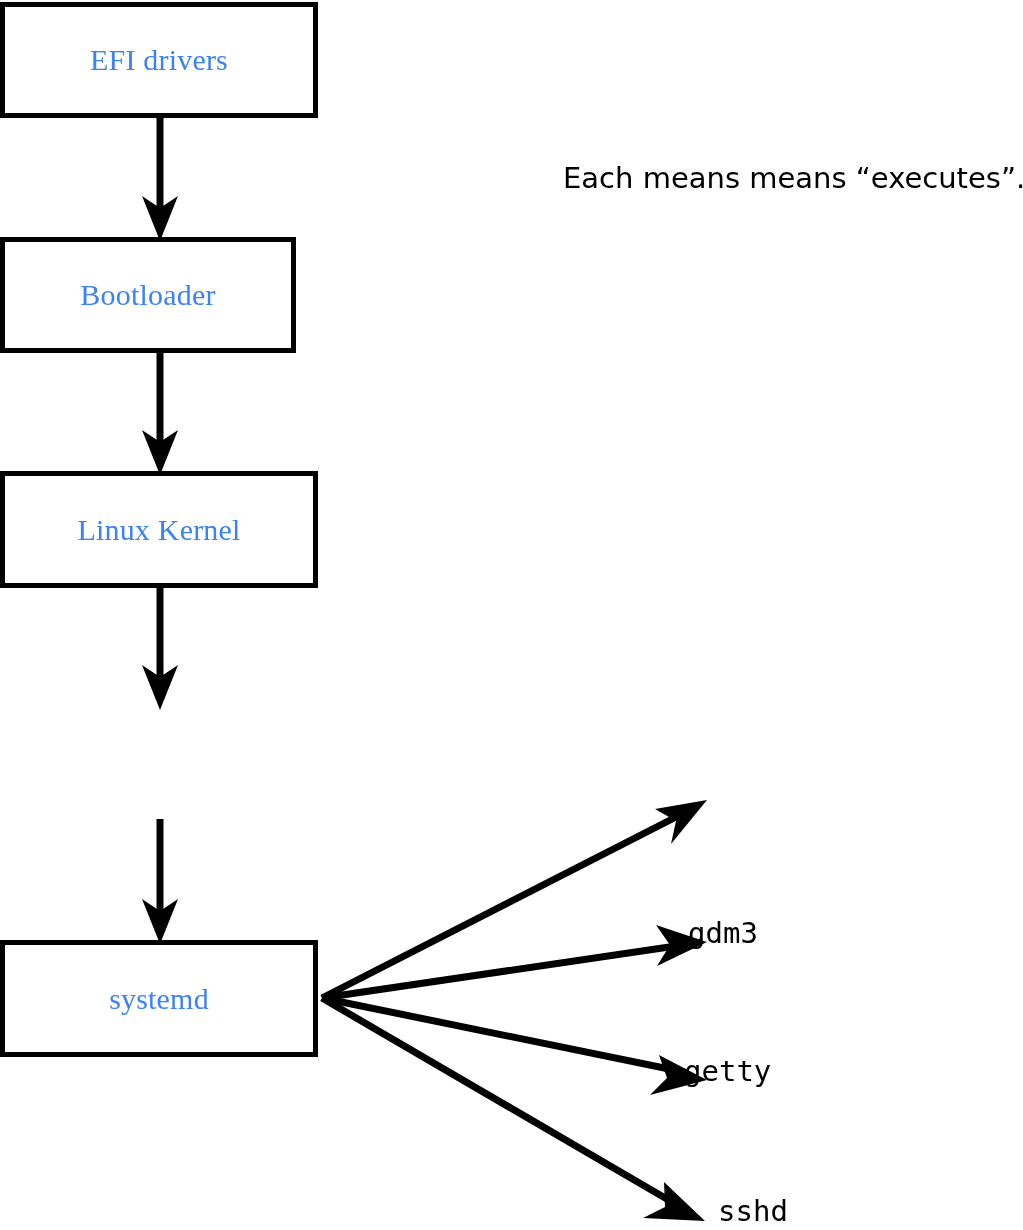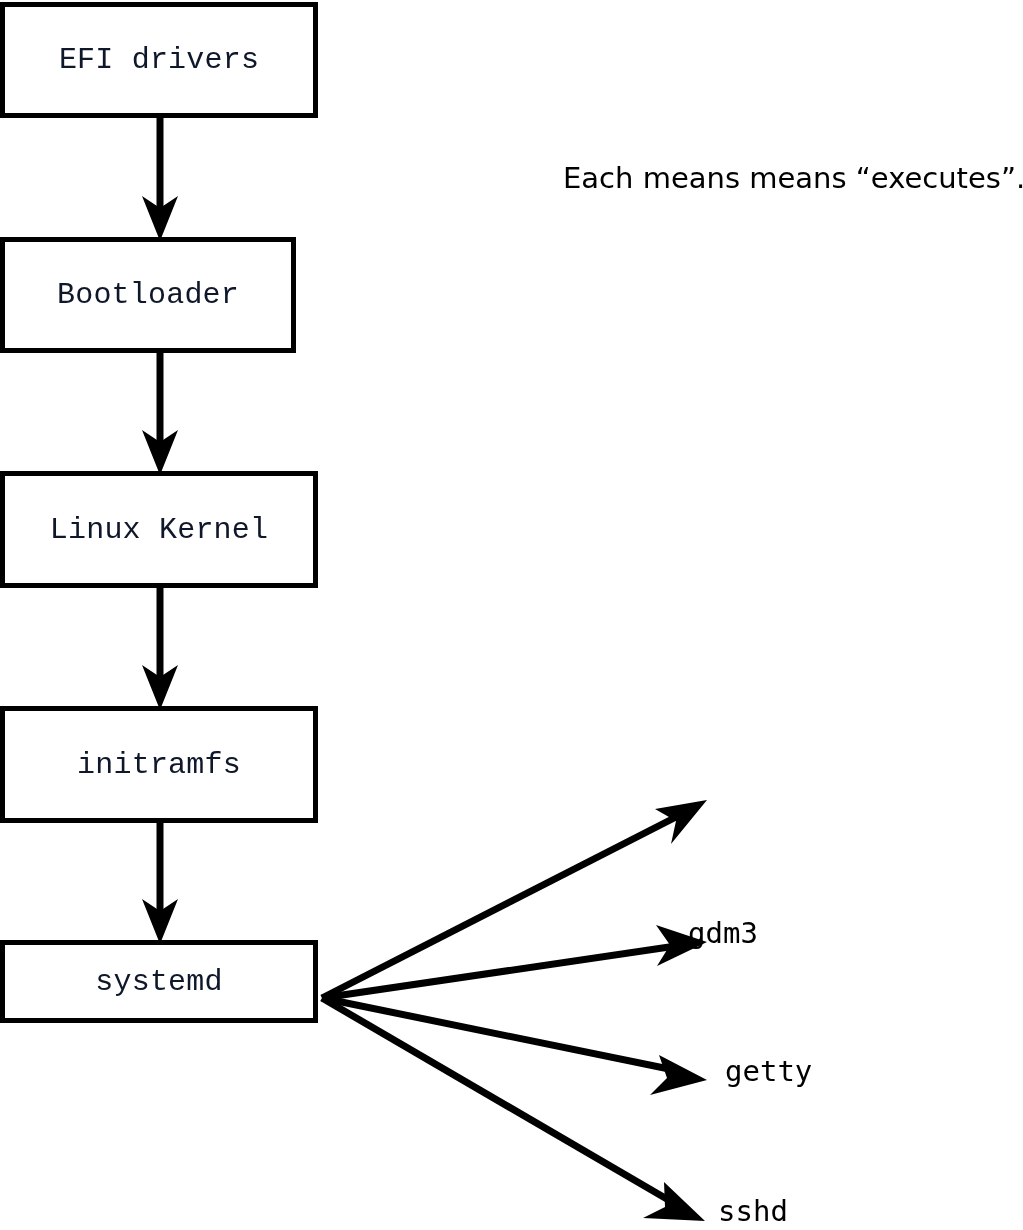--- a/index.html
+++ b/index.html
@@ -19,24 +19,24 @@
   .proc-box {
     position: absolute;
     box-sizing: border-box;
     border: 5px solid #000000;
     background: #ffffff;
     display: flex;
     align-items: center;
     justify-content: center;
   }
   .proc-box .proc-label {
-    font-family: Liberation Mono, monospace;
+    font-family: Liberation Serif, serif;
     font-size: 30px;
     line-height: 1;
-    color: #0f172a;
+    color: #3b82f6;
     white-space: nowrap;
     letter-spacing: 0.2px;
   }
   
   .v-arrow {
     position: absolute;
   }
   
   #fanout {
     position: absolute;
@@ -75,25 +75,22 @@
   </div>
 
   <div class="proc-box" style="left:0px; top:237px; width:296px; height:116px;">
     <span class="proc-label">Bootloader</span>
   </div>
 
   <div class="proc-box" style="left:0px; top:471px; width:318px; height:117px;text-align:right;">
     <span class="proc-label">Linux Kernel</span>
   </div>
 
-  <div class="proc-box" style="left:0px; top:706px; width:318px; height:117px;">
-    <span class="proc-label">initramfs</span>
-  </div>
 
-  <div class="proc-box" style="left:0px; top:940px; width:318px; height:83px;">
+  <div class="proc-box" style="left:0px; top:940px; width:318px; height:117px;">
     <span class="proc-label">systemd</span>
   </div>
 
   <svg class="v-arrow" style="left:130px; top:114px;" width="60" height="128" viewBox="0 0 60 128">
     <line x1="30" y1="0" x2="30" y2="104" stroke="#000" stroke-width="7"></line>
     <path d="M 30 127 L 12 82 L 30 94 L 48 82 Z" fill="#000"></path>
   </svg>
 
   <svg class="v-arrow" style="left:130px; top:349px;" width="60" height="127" viewBox="0 0 60 127">
     <line x1="30" y1="0" x2="30" y2="103" stroke="#000" stroke-width="7"></line>
@@ -129,19 +126,19 @@
 
     <g>
       <line x1="322" y1="998" x2="672" y2="1202" stroke="#000" stroke-width="7"></line>
       <path d="M 705 1221 L 664 1182 L 665 1207 L 643 1218 Z" fill="#000"></path>
     </g>
   </svg>
 
 
   <div class="leaf-label" style="left:688px; top:919px;">gdm3</div>
 
-  <div class="leaf-label" style="left:725px; top:1057px;text-align:center;">getty</div>
+  <div class="leaf-label" style="left:684px; top:1057px;text-align:center;">getty</div>
 
   <div class="leaf-label" style="left:718px; top:1197px;text-align:center;">sshd</div>
 
   <div id="caption" style="left:563px; top:164px;">Each means means “executes”.</div>
 
 </div>
 
 </body></html>

